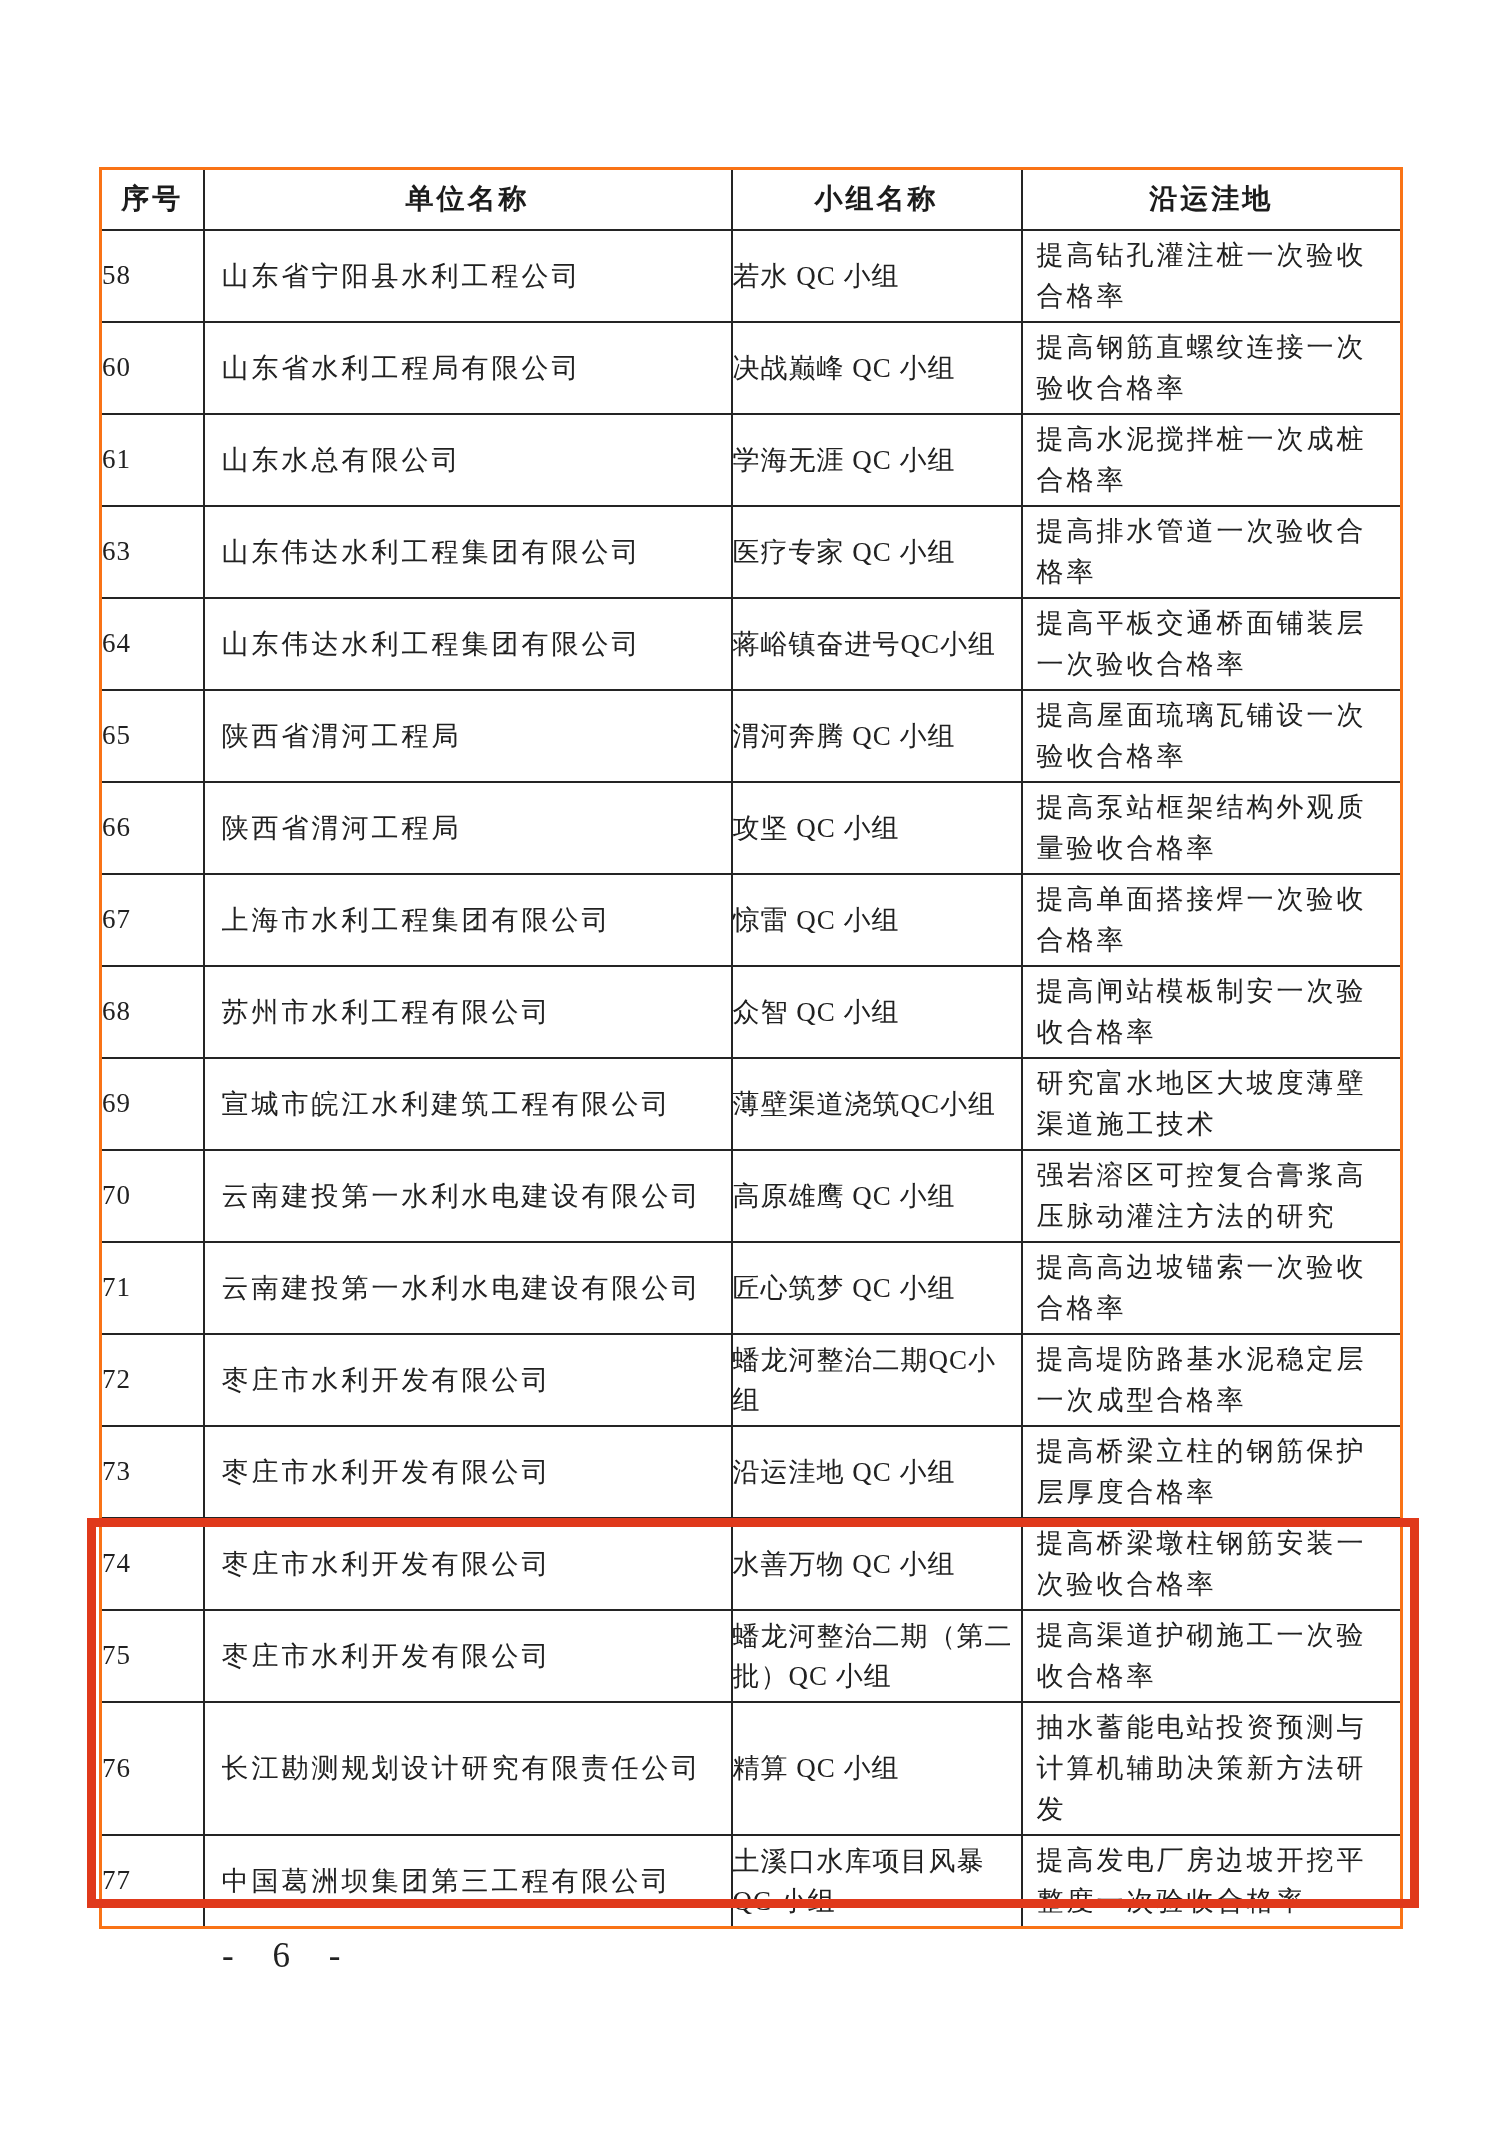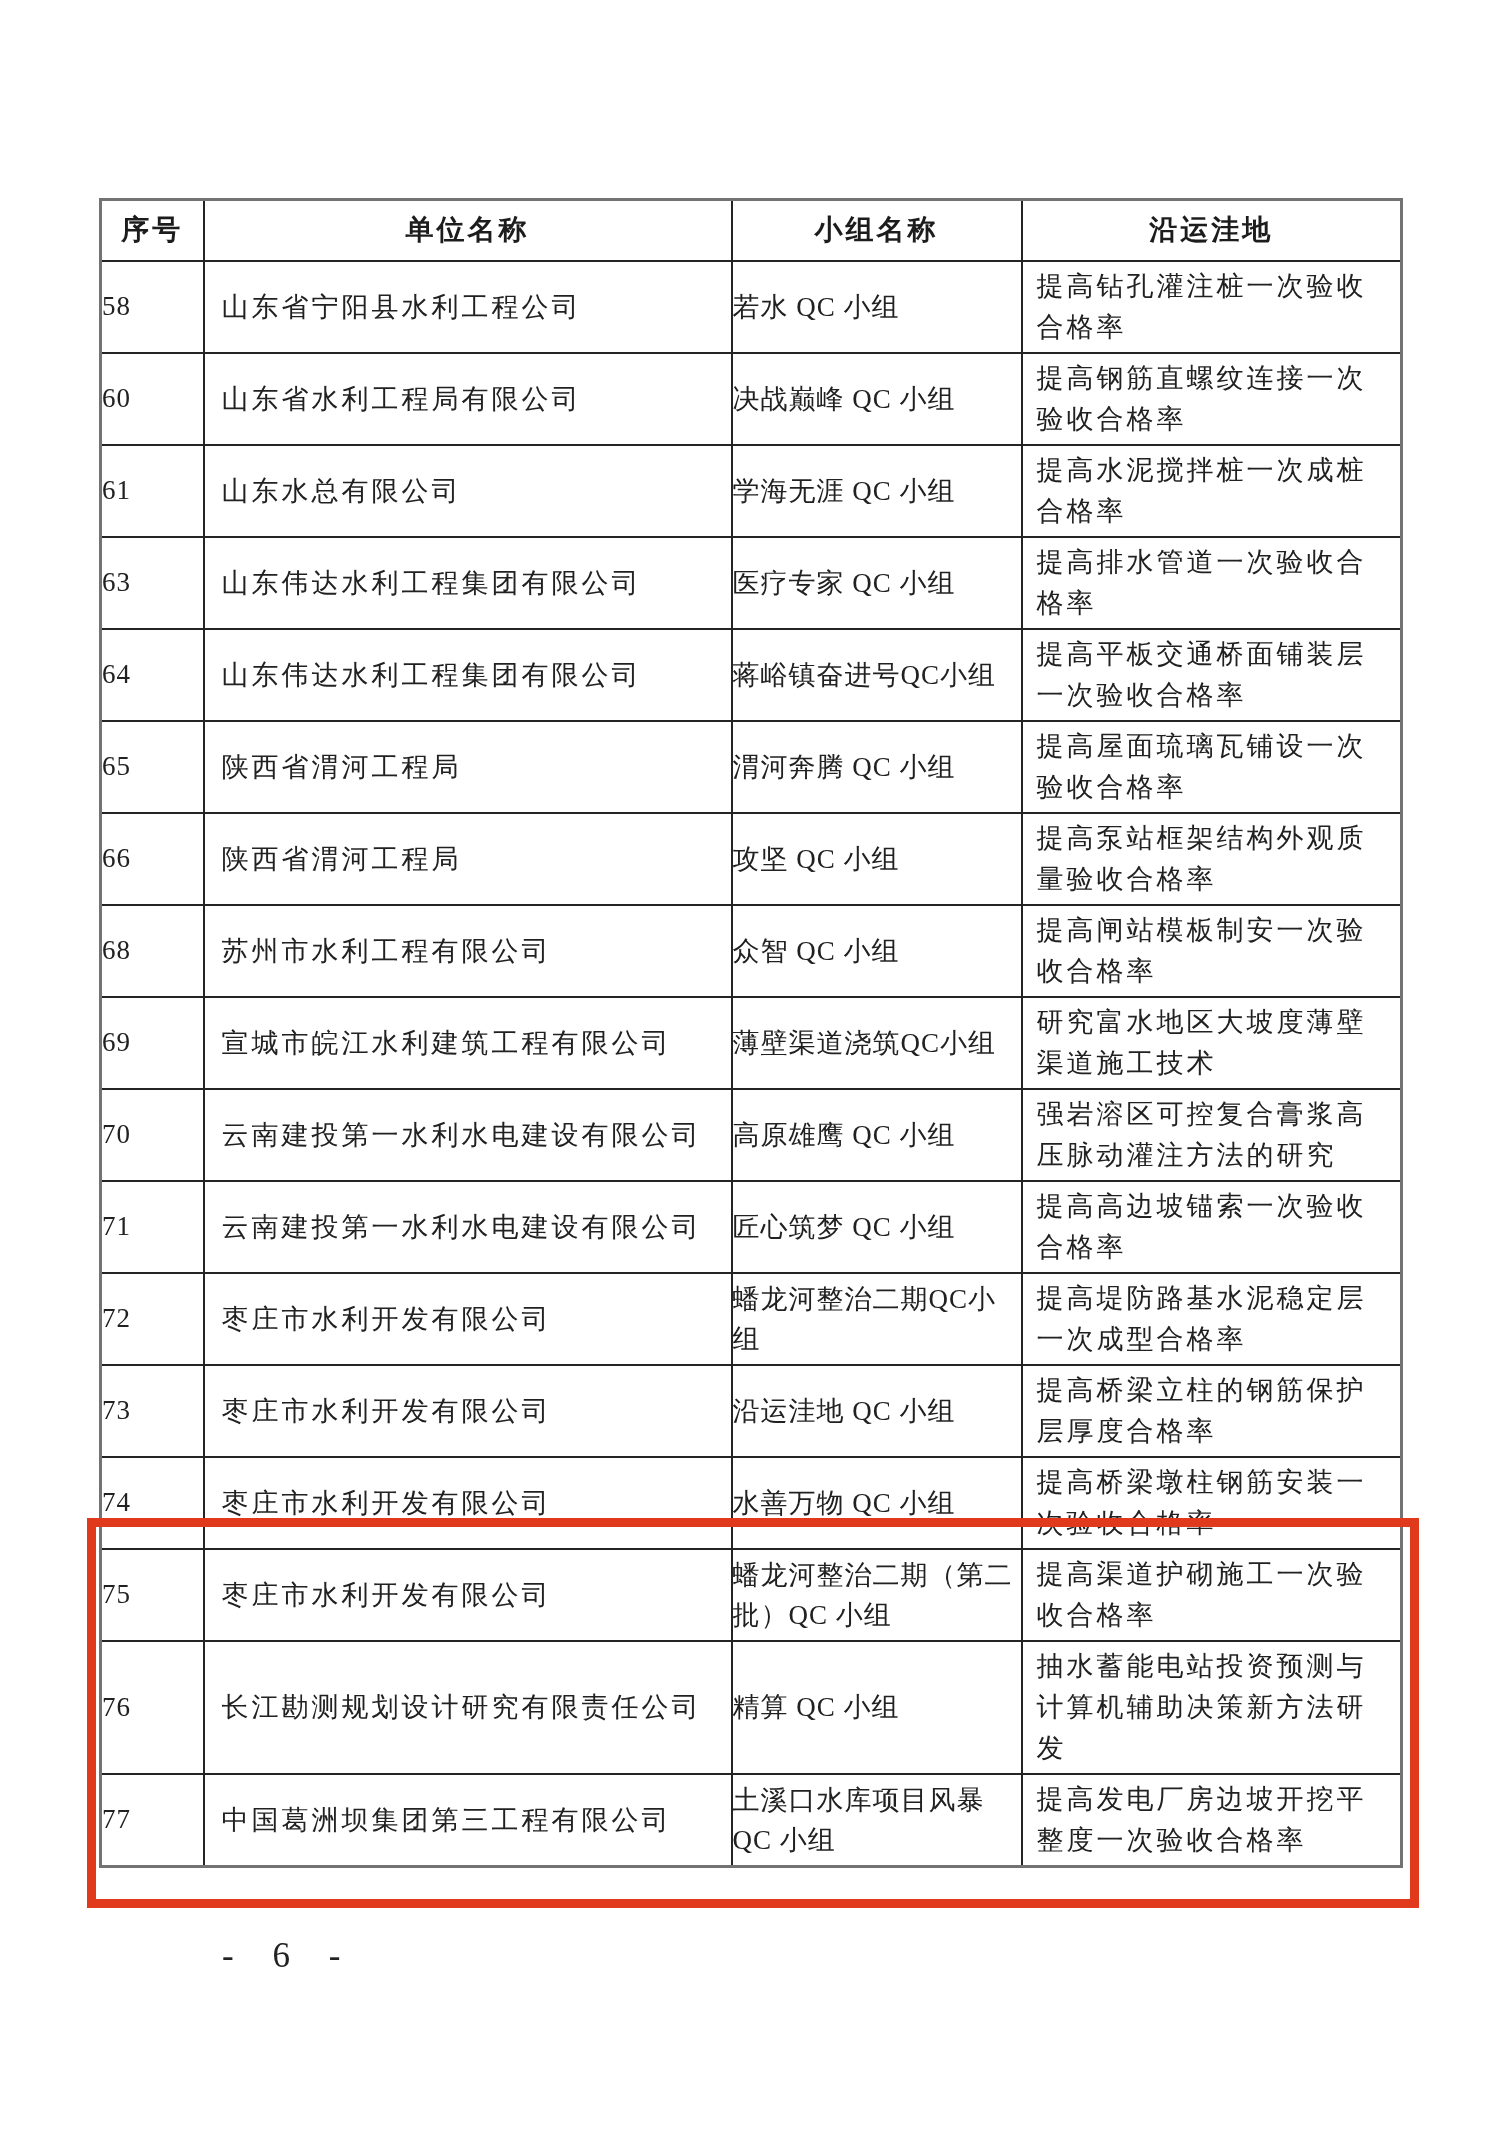--- a/index.html
+++ b/index.html
@@ -9,25 +9,25 @@
     width: 1505px;
     height: 2130px;
     background: #ffffff;
     font-family: "Liberation Serif", "DejaVu Serif", serif;
     color: #212121;
     overflow: hidden;
   }
   table.qc-table {
     position: absolute;
     left: 99px;
-    top: 198px;
+    top: 167px;
     width: 1301px;
     border-collapse: collapse;
     table-layout: fixed;
-    border: 3px solid #737373;
+    border: 3px solid #f97316;
   }
   .qc-table th, .qc-table td {
     border: 2px solid #242424;
     vertical-align: middle;
     overflow: hidden;
   }
   .qc-table thead th {
     height: 61px;
     font-weight: bold;
     font-size: 28px;
@@ -133,20 +133,26 @@
           <td class="col-group">渭河奔腾 QC 小组</td>
           <td class="col-achv">提高屋面琉璃瓦铺设一次验收合格率</td>
         </tr>
         <tr>
           <td class="col-no">66</td>
           <td class="col-unit">陕西省渭河工程局</td>
           <td class="col-group">攻坚 QC 小组</td>
           <td class="col-achv">提高泵站框架结构外观质量验收合格率</td>
         </tr>
         <tr>
+          <td class="col-no">67</td>
+          <td class="col-unit">上海市水利工程集团有限公司</td>
+          <td class="col-group">惊雷 QC 小组</td>
+          <td class="col-achv">提高单面搭接焊一次验收合格率</td>
+        </tr>
+        <tr>
           <td class="col-no">68</td>
           <td class="col-unit">苏州市水利工程有限公司</td>
           <td class="col-group">众智 QC 小组</td>
           <td class="col-achv">提高闸站模板制安一次验收合格率</td>
         </tr>
         <tr>
           <td class="col-no">69</td>
           <td class="col-unit">宣城市皖江水利建筑工程有限公司</td>
           <td class="col-group">薄壁渠道浇筑QC小组</td>
           <td class="col-achv">研究富水地区大坡度薄壁渠道施工技术</td>

